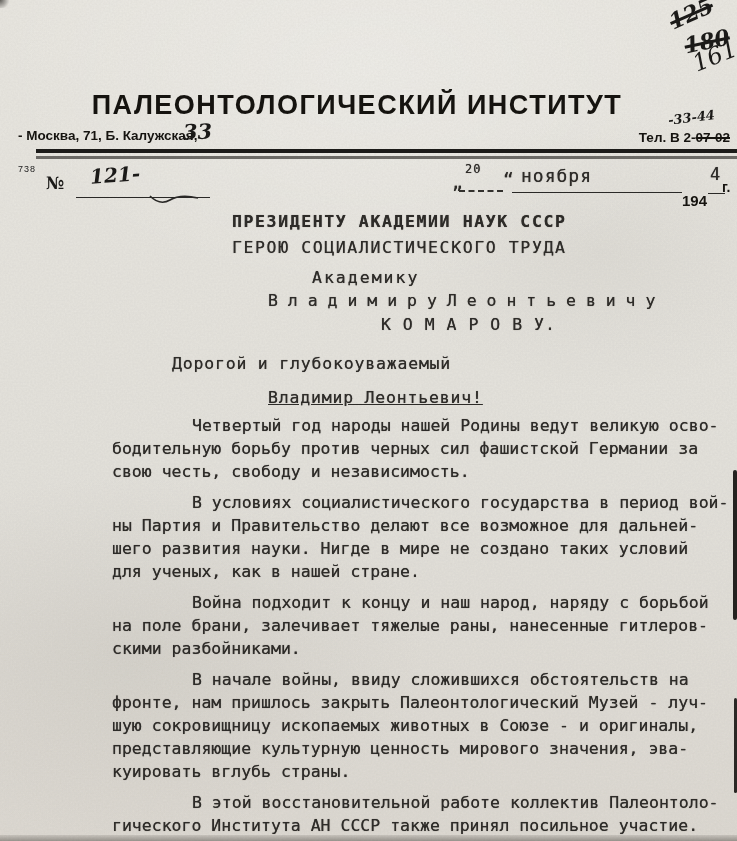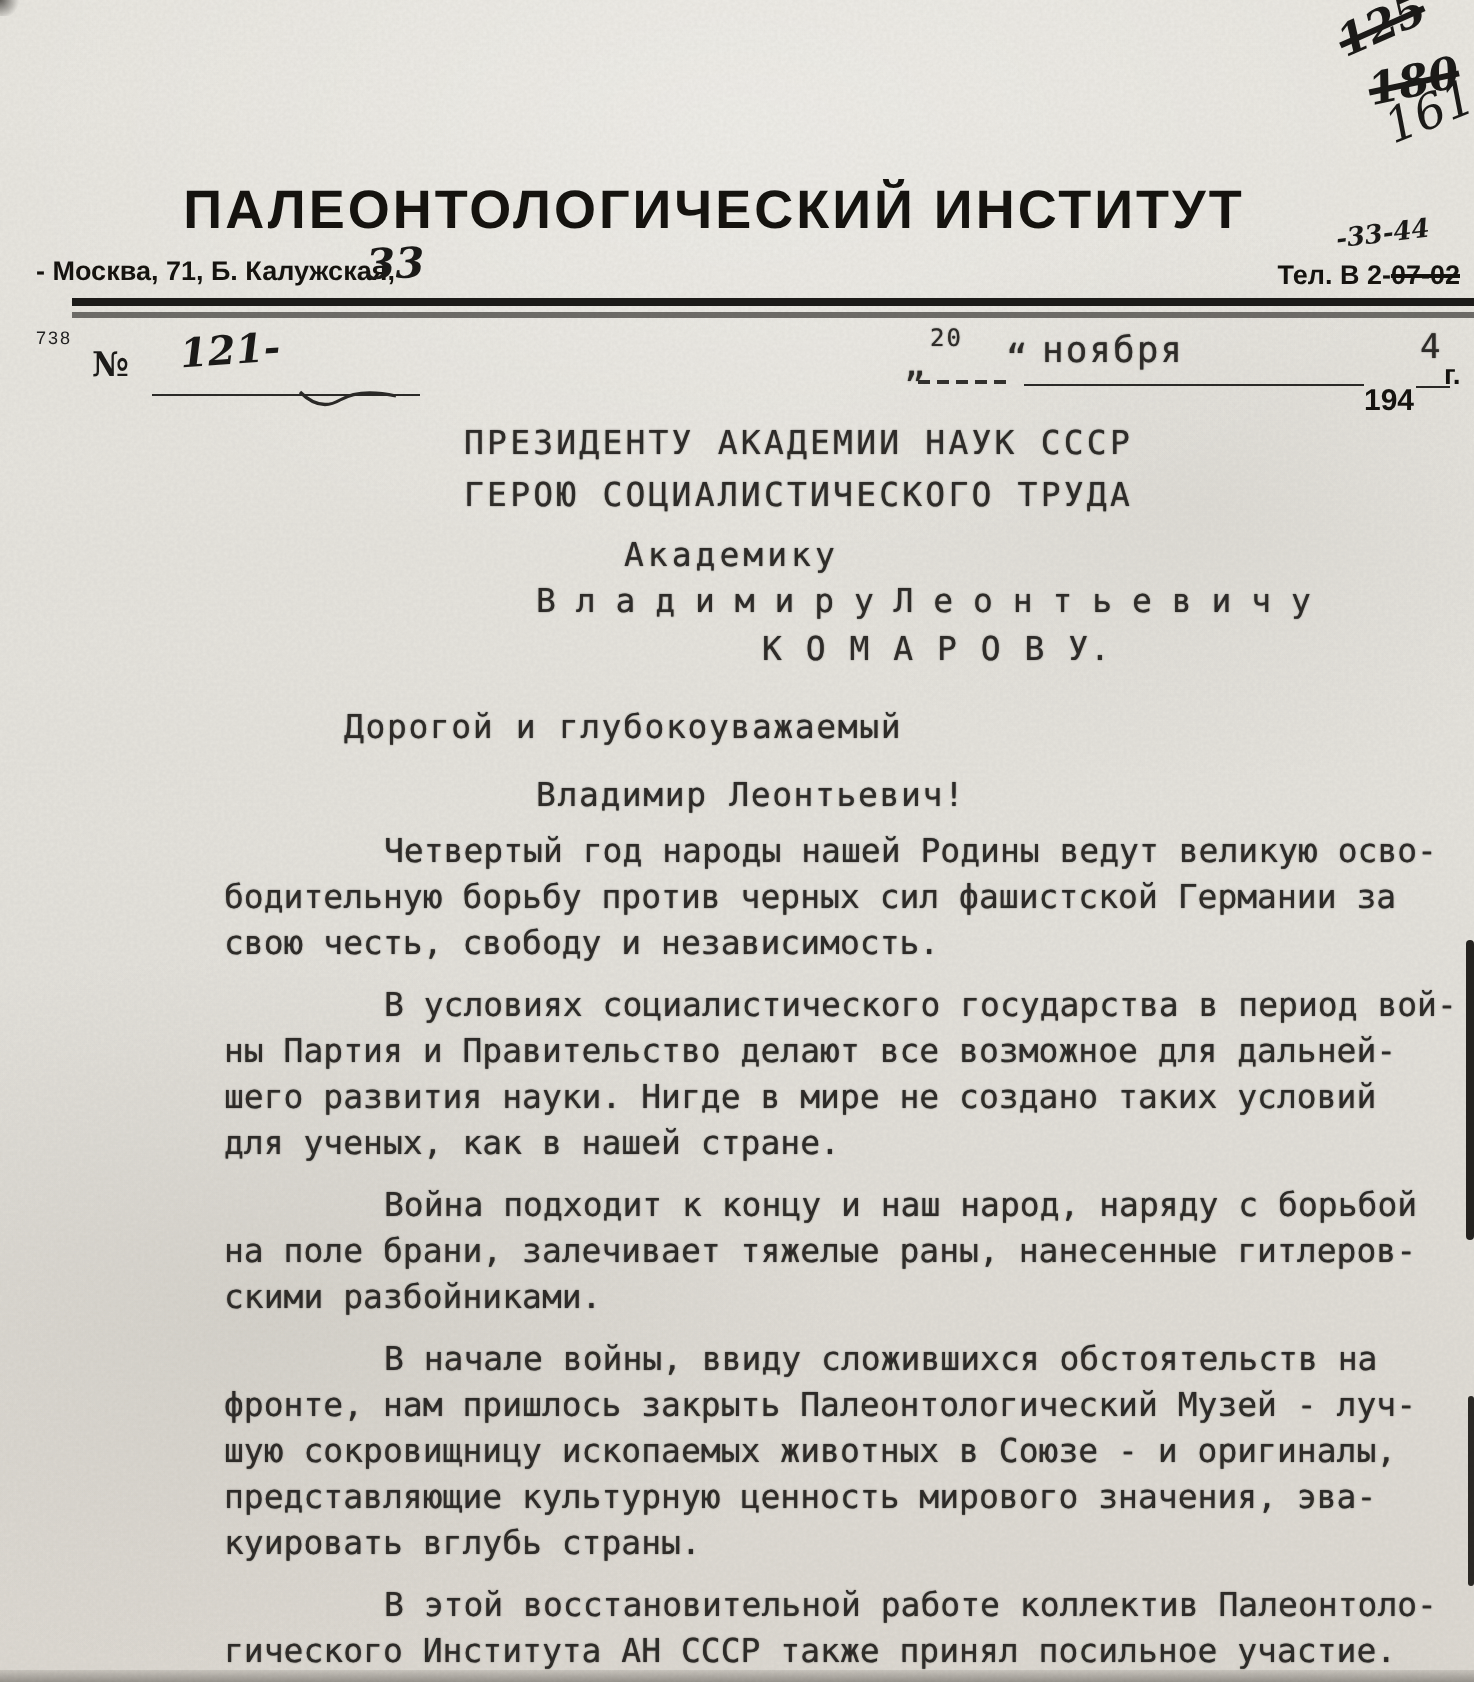--- a/index.html
+++ b/index.html
@@ -77,27 +77,27 @@
   .d-day-line{position:absolute;top:190px;left:459px;width:44px;border-bottom:2px dashed #33312e;}
   .d-month-line{position:absolute;top:192px;left:512px;width:170px;border-bottom:1.5px solid #2a2927;}
   .d-month{position:absolute;top:165px;left:521px;font-size:18px;letter-spacing:1px;}
   .d-year{position:absolute;top:176px;left:682px;font-family:"Liberation Sans", sans-serif;font-weight:bold;font-size:15px;color:#15130f;margin-top:16px;}
   .d-year-digit{position:absolute;top:164px;left:710px;font-size:17px;}
   .d-year-line{position:absolute;top:193px;left:708px;width:17px;border-bottom:1.5px solid #2a2927;}
   .d-year-suffix{position:absolute;top:179px;left:722px;font-family:"Liberation Sans", sans-serif;font-weight:bold;font-size:14px;color:#15130f;}
 
   
   .typed{color:#2e2c29;text-shadow:0 0 .7px rgba(43,40,36,.85);}
-  .addr1{position:absolute;top:212px;left:232px;font-size:16.5px;letter-spacing:1.6px;white-space:nowrap;}
+  .addr1{position:absolute;top:212px;left:232px;font-size:16.5px;letter-spacing:1.6px;white-space:nowrap;font-weight:bold;}
   .addr2{position:absolute;top:238px;left:232px;font-size:16.5px;letter-spacing:1.6px;white-space:nowrap;}
   .addr3{position:absolute;top:268px;left:312px;font-size:16.5px;letter-spacing:2px;}
   .addr4{position:absolute;top:291px;left:268px;font-size:16.5px;white-space:nowrap;}
   .addr5{position:absolute;top:315px;left:381px;font-size:16.5px;letter-spacing:1px;white-space:nowrap;}
   .salut1{position:absolute;top:354px;left:172px;font-size:16.5px;letter-spacing:.8px;}
-  .salut2{position:absolute;top:388px;left:268px;font-size:16.5px;letter-spacing:.8px;}
+  .salut2{position:absolute;top:388px;left:268px;font-size:16.5px;letter-spacing:.8px;text-decoration:underline;}
 
   .body-text{position:absolute;top:414px;left:112px;width:620px;}
   .body-text p{
     margin:0 0 8px 0;
     font-size:16.5px;line-height:23px;
     white-space:pre;text-indent:80px;
   }
 
   
   .edge-r1{position:absolute;right:0;top:470px;width:4px;height:150px;background:#24221f;border-radius:2px;}

